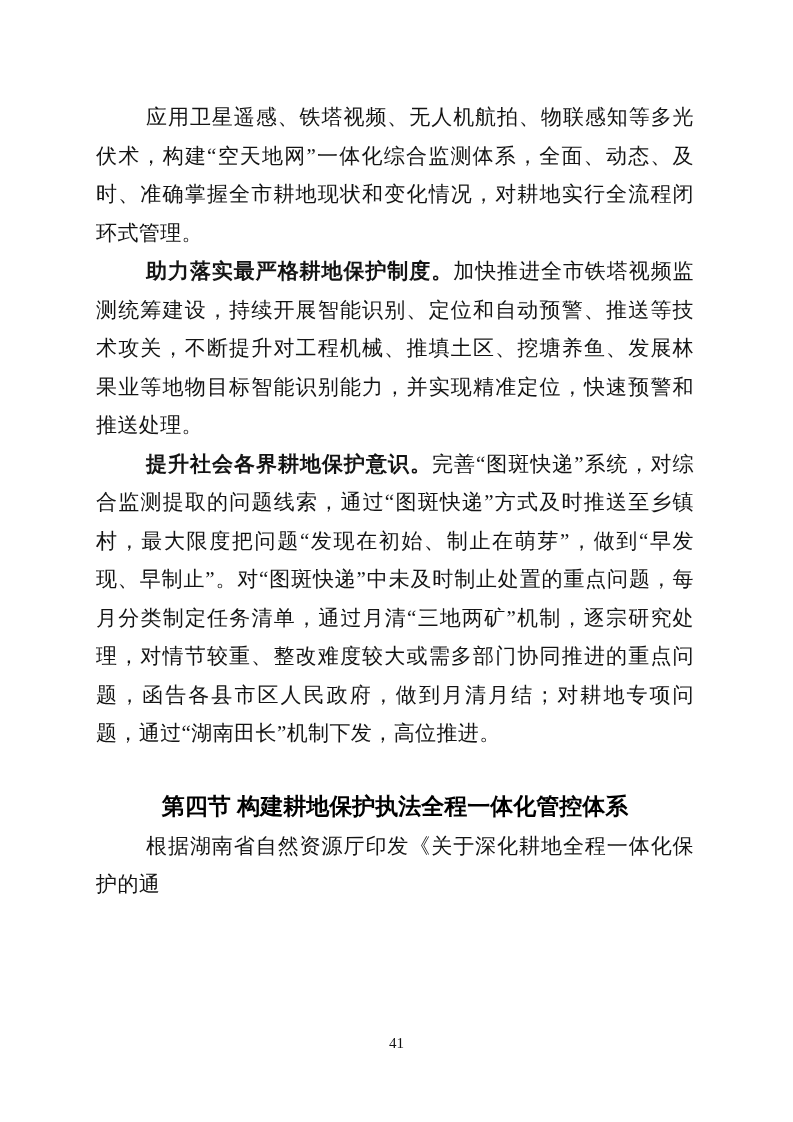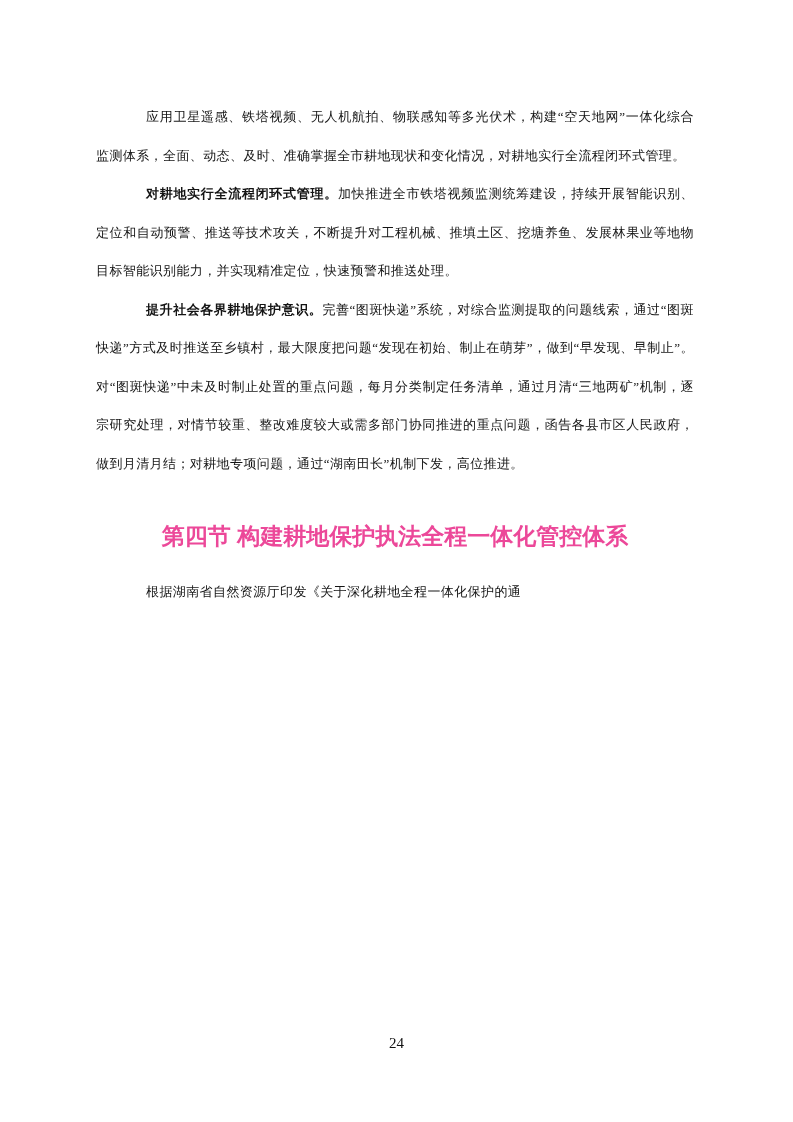--- a/index.html
+++ b/index.html
@@ -16,40 +16,40 @@
     margin: 0 auto;
     overflow: hidden;
   }
   .text-block {
     position: absolute;
     left: 96px;
     top: 98px;
     width: 598px;
   }
   .para {
-    font-size: 13px;
+    font-size: 21px;
     line-height: 38.5px;
     text-align: justify;
     text-justify: inter-character;
     text-indent: 50px;
     letter-spacing: 0.4px;
   }
   .para .lead {
     font-weight: bold;
   }
   .section-heading {
     margin-top: 34px;
-    margin-bottom: 18px;
+    margin-bottom: 2px;
     font-family: "Liberation Sans", "DejaVu Sans", sans-serif;
     font-weight: bold;
     font-size: 23px;
     line-height: 38px;
     text-align: center;
     text-indent: 0;
-    color: #ec4899;
+    color: #000000;
     white-space: nowrap;
   }
   .footer {
     position: absolute;
     top: 1034px;
     left: 0;
     width: 793px;
     text-align: center;
     font-size: 15px;
     line-height: 18px;
@@ -57,25 +57,25 @@
   }
 </style>
 </head>
 <body>
 
 <div class="page">
   <div class="text-block">
 
     <p class="para"><span class="lead"></span><span>应用卫星遥感、铁塔视频、无人机航拍、物联感知等多光伏术，构建“空天地网”一体化综合监测体系，全面、动态、及时、准确掌握全市耕地现状和变化情况，对耕地实行全流程闭环式管理。</span></p>
 
-    <p class="para"><span class="lead">对耕地实行全流程闭环式管理。</span><span>加快推进全市铁塔视频监测统筹建设，持续开展智能识别、定位和自动预警、推送等技术攻关，不断提升对工程机械、推填土区、挖塘养鱼、发展林果业等地物目标智能识别能力，并实现精准定位，快速预警和推送处理。</span></p>
+    <p class="para"><span class="lead">助力落实最严格耕地保护制度。</span><span>加快推进全市铁塔视频监测统筹建设，持续开展智能识别、定位和自动预警、推送等技术攻关，不断提升对工程机械、推填土区、挖塘养鱼、发展林果业等地物目标智能识别能力，并实现精准定位，快速预警和推送处理。</span></p>
 
 
     <p class="para"><span class="lead">提升社会各界耕地保护意识。</span><span>完善“图斑快递”系统，对综合监测提取的问题线索，通过“图斑快递”方式及时推送至乡镇村，最大限度把问题“发现在初始、制止在萌芽”，做到“早发现、早制止”。对“图斑快递”中未及时制止处置的重点问题，每月分类制定任务清单，通过月清“三地两矿”机制，逐宗研究处理，对情节较重、整改难度较大或需多部门协同推进的重点问题，函告各县市区人民政府，做到月清月结；对耕地专项问题，通过“湖南田长”机制下发，高位推进。</span></p>
 
     <h2 class="section-heading">第四节  构建耕地保护执法全程一体化管控体系</h2>
 
     <p class="para">根据湖南省自然资源厅印发《关于深化耕地全程一体化保护的通</p>
 
   </div>
 
-  <div class="footer">24</div>
+  <div class="footer">41</div>
 </div>
 
 </body></html>

